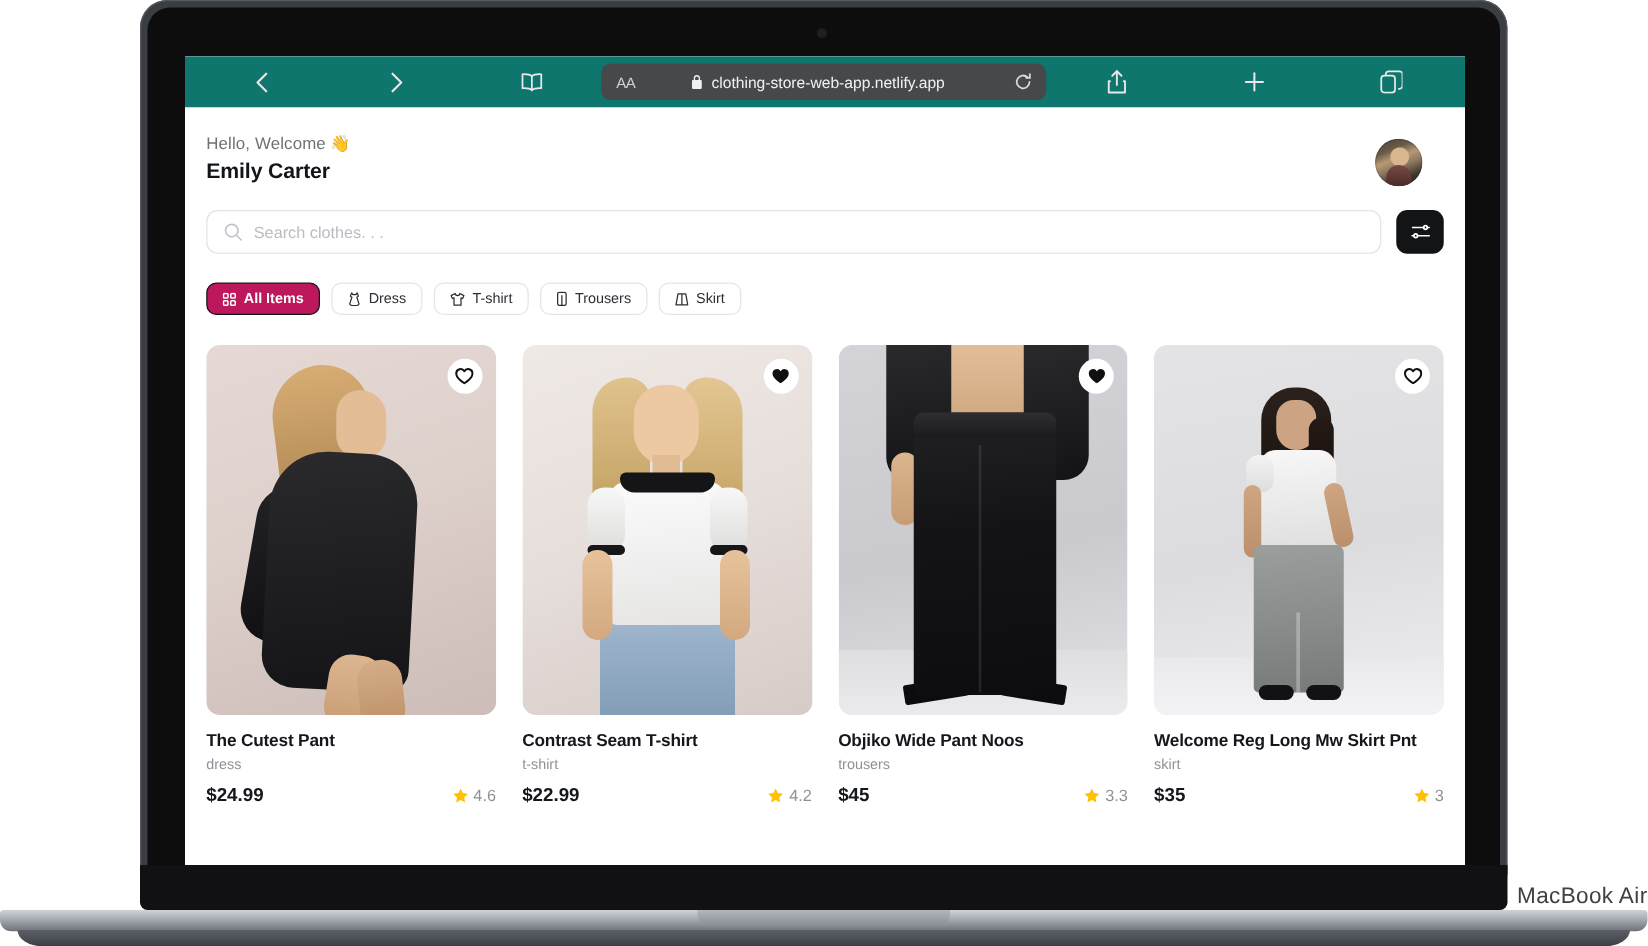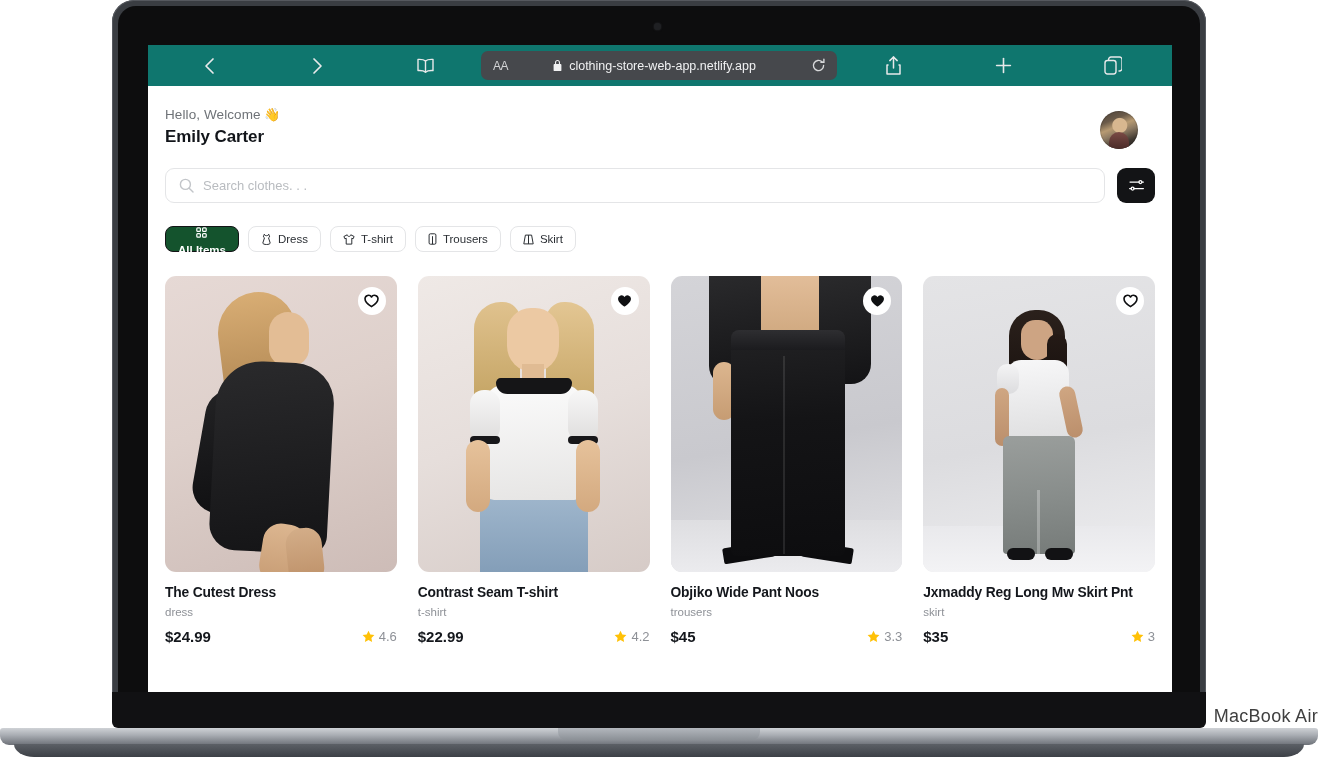--- a/index.html
+++ b/index.html
@@ -231,25 +231,24 @@
     display: flex; align-items: center;
     gap: 6px;
     padding: 0 12px;
     font-size: 11.5px;
     color: #2b2f34;
     background: #fff;
     cursor: pointer;
     white-space: nowrap;
   }
   .chip.active {
-    background: #14532d;
+    background: #be185d;
     border-color: #131416;
     color: #ffffff;
     font-weight: bold;
-    flex-direction: column;
   }
   .chip .chip-icon { display: flex; align-items: center; }
 
   
   #product-grid {
     display: grid;
     grid-template-columns: repeat(4, 1fr);
     gap: 21px;
     padding: 24px 17px 0 17px;
   }
@@ -589,21 +588,21 @@
               <div class="fig c1-dress"></div>
               <div class="fig c1-leg"></div>
               <div class="fig c1-leg2"></div>
             </div>
             <div class="fav-button">
               <svg width="15" height="14" viewBox="0 0 15 14" fill="none" stroke="#0f1012" stroke-width="1.6" stroke-linejoin="round">
                   <path d="M7.5 12.6S1 8.9 1 4.8A3.5 3.5 0 017.5 3a3.5 3.5 0 016.5 1.8c0 4.1-6.5 7.8-6.5 7.8z"></path>
                 </svg>
             </div>
           </div>
-          <div class="product-title">The Cutest Dress</div>
+          <div class="product-title">The Cutest Pant</div>
           <div class="product-category">dress</div>
           <div class="product-footer">
             <span class="product-price">$24.99</span>
             <span class="product-rating">
               <svg width="13" height="13" viewBox="0 0 13 13" fill="#ffc107">
                   <path d="M6.5.7l1.8 3.7 4.1.6-3 2.9.7 4-3.6-1.9-3.6 1.9.7-4-3-2.9 4.1-.6z"></path>
                 </svg>
               <span>4.6</span>
             </span>
           </div>
@@ -693,21 +692,21 @@
               <div class="fig c4-slit"></div>
               <div class="fig c4-shoe-l"></div>
               <div class="fig c4-shoe-r"></div>
             </div>
             <div class="fav-button">
               <svg width="15" height="14" viewBox="0 0 15 14" fill="none" stroke="#0f1012" stroke-width="1.6" stroke-linejoin="round">
                   <path d="M7.5 12.6S1 8.9 1 4.8A3.5 3.5 0 017.5 3a3.5 3.5 0 016.5 1.8c0 4.1-6.5 7.8-6.5 7.8z"></path>
                 </svg>
             </div>
           </div>
-          <div class="product-title">Jxmaddy Reg Long Mw Skirt Pnt</div>
+          <div class="product-title">Welcome Reg Long Mw Skirt Pnt</div>
           <div class="product-category">skirt</div>
           <div class="product-footer">
             <span class="product-price">$35</span>
             <span class="product-rating">
               <svg width="13" height="13" viewBox="0 0 13 13" fill="#ffc107">
                   <path d="M6.5.7l1.8 3.7 4.1.6-3 2.9.7 4-3.6-1.9-3.6 1.9.7-4-3-2.9 4.1-.6z"></path>
                 </svg>
               <span>3</span>
             </span>
           </div>

